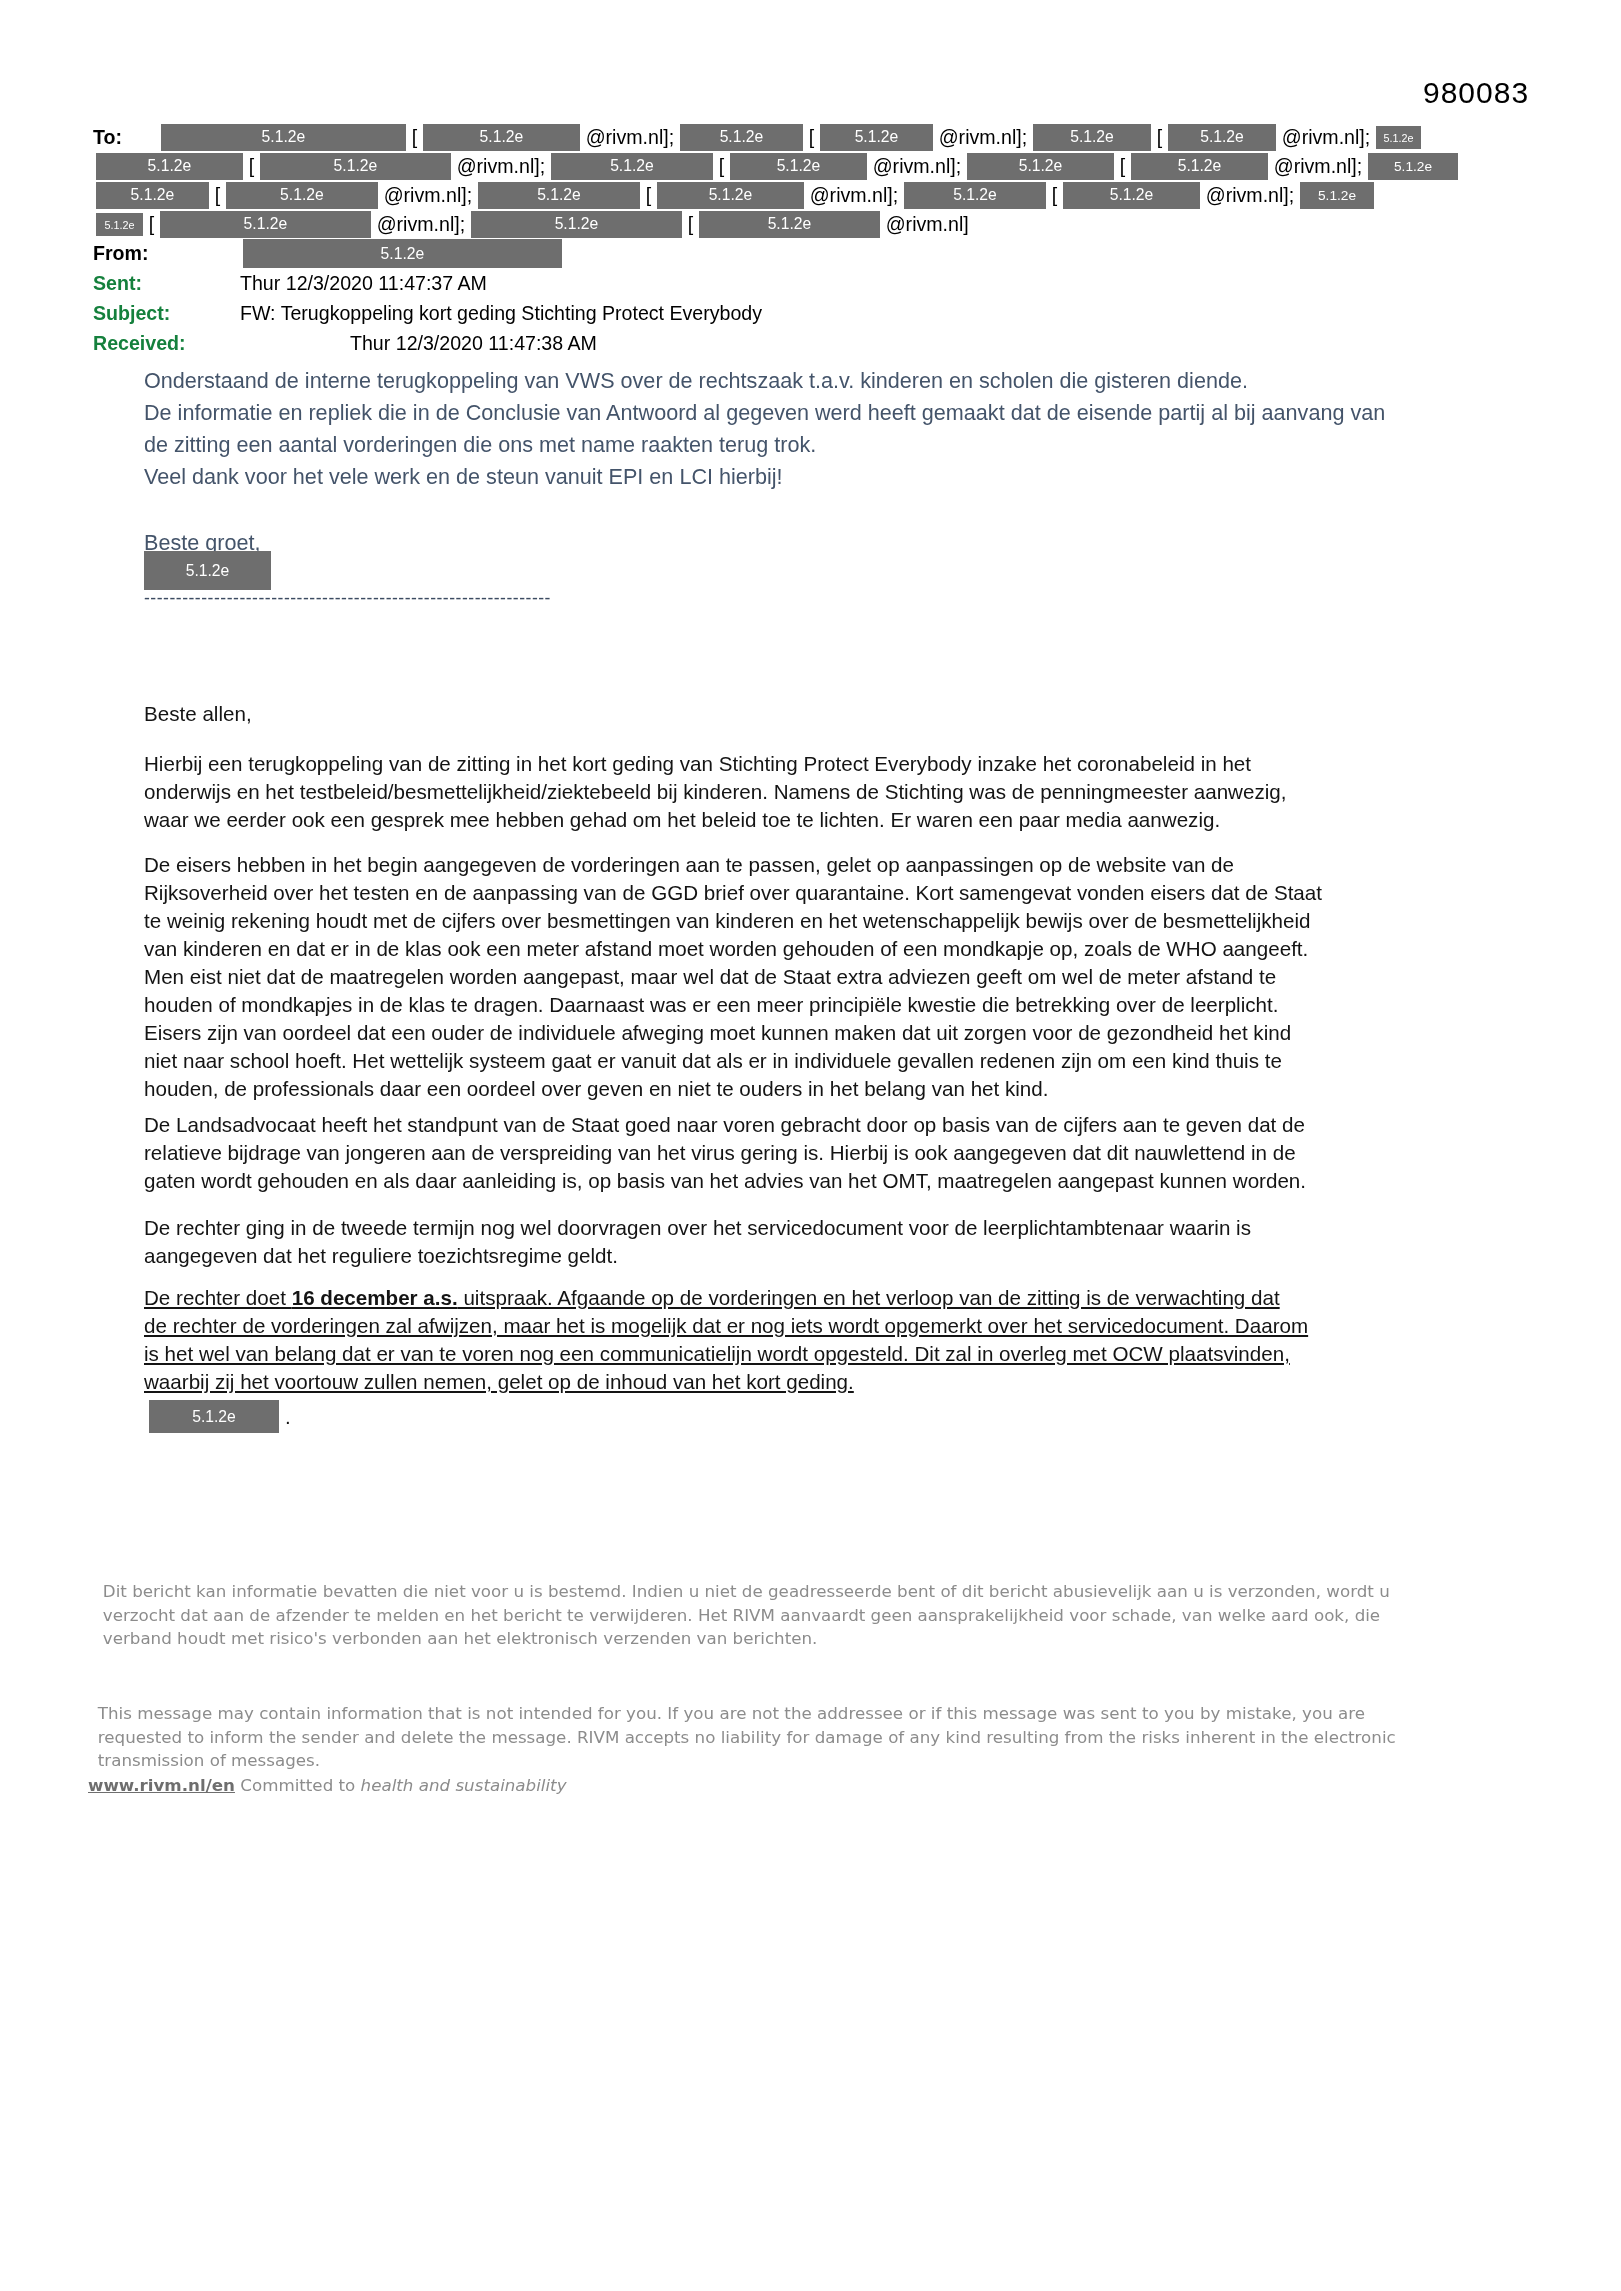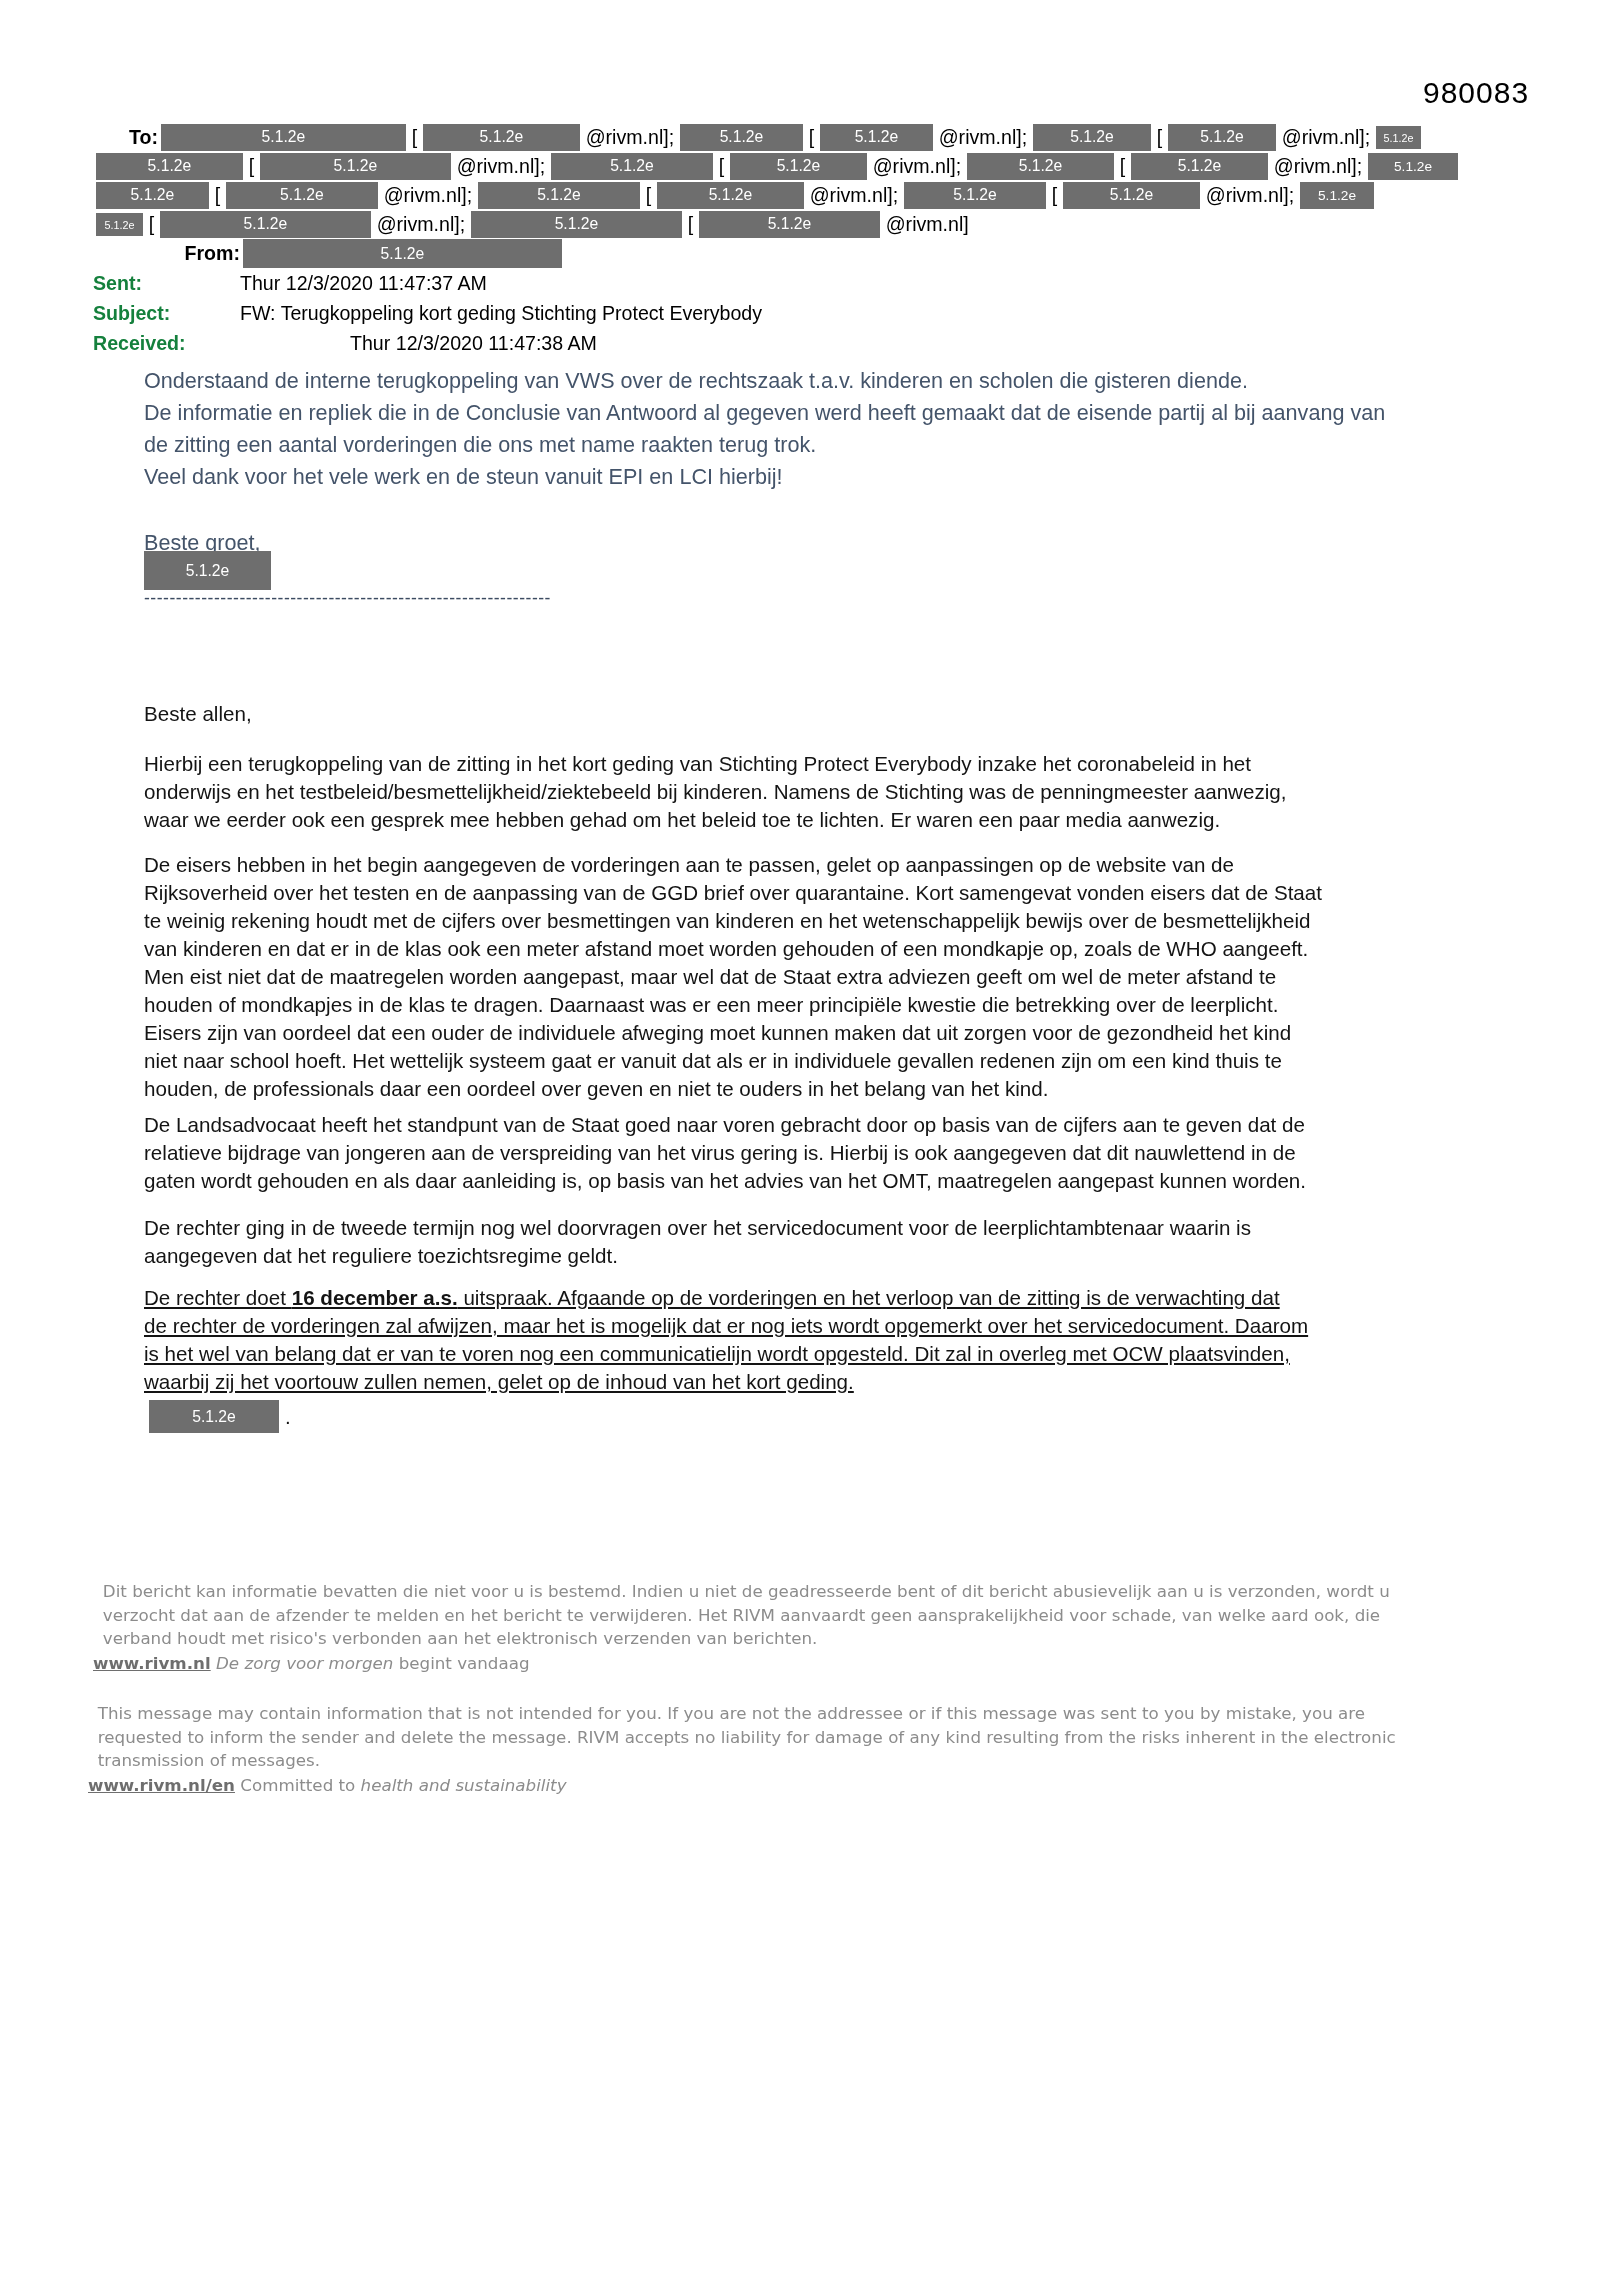--- a/index.html
+++ b/index.html
@@ -20,21 +20,21 @@
     color: #000000;
     letter-spacing: 1px;
   }
   
   .email-header {
     position: absolute;
     top: 123px;
     left: 93px;
     width: 1529px;
   }
-  .to-row { display: flex; align-items: center; height: 29px; text-align: right; }
+  .to-row { display: flex; align-items: center; height: 29px; }
   .redaction {
     background: #6e6e6e;
     color: #ffffff;
     font-size: 15.7px;
     display: inline-flex;
     align-items: center;
     justify-content: center;
     height: 27.4px;
     margin: 0 2.9px;
     flex: 0 0 auto;
@@ -241,24 +241,20 @@
 
   <div class="closing-row">
     <span class="redaction closing-box">5.1.2e</span>
     <span class="closing-period">.</span>
   </div>
 
   <div class="footer-block footer-nl">
     <div class="disclaimer">Dit bericht kan informatie bevatten die niet voor u is bestemd. Indien u niet de geadresseerde bent of dit bericht abusievelijk aan u is verzonden, wordt u
 verzocht dat aan de afzender te melden en het bericht te verwijderen. Het RIVM aanvaardt geen aansprakelijkheid voor schade, van welke aard ook, die
 verband houdt met risico's verbonden aan het elektronisch verzenden van berichten.</div>
-    <div class="tagline">
-      <span class="footer-link">www.rivm.nl</span>
-      <span class="italic">De zorg voor morgen</span><span> begint vandaag</span>
-    </div>
   </div>
 
   <div class="footer-block footer-en">
     <div class="disclaimer">This message may contain information that is not intended for you. If you are not the addressee or if this message was sent to you by mistake, you are
 requested to inform the sender and delete the message. RIVM accepts no liability for damage of any kind resulting from the risks inherent in the electronic
 transmission of messages.</div>
     <div class="tagline">
       <span class="footer-link">www.rivm.nl/en</span><span> Committed to </span><span class="italic">health and sustainability</span>
     </div>
   </div>

